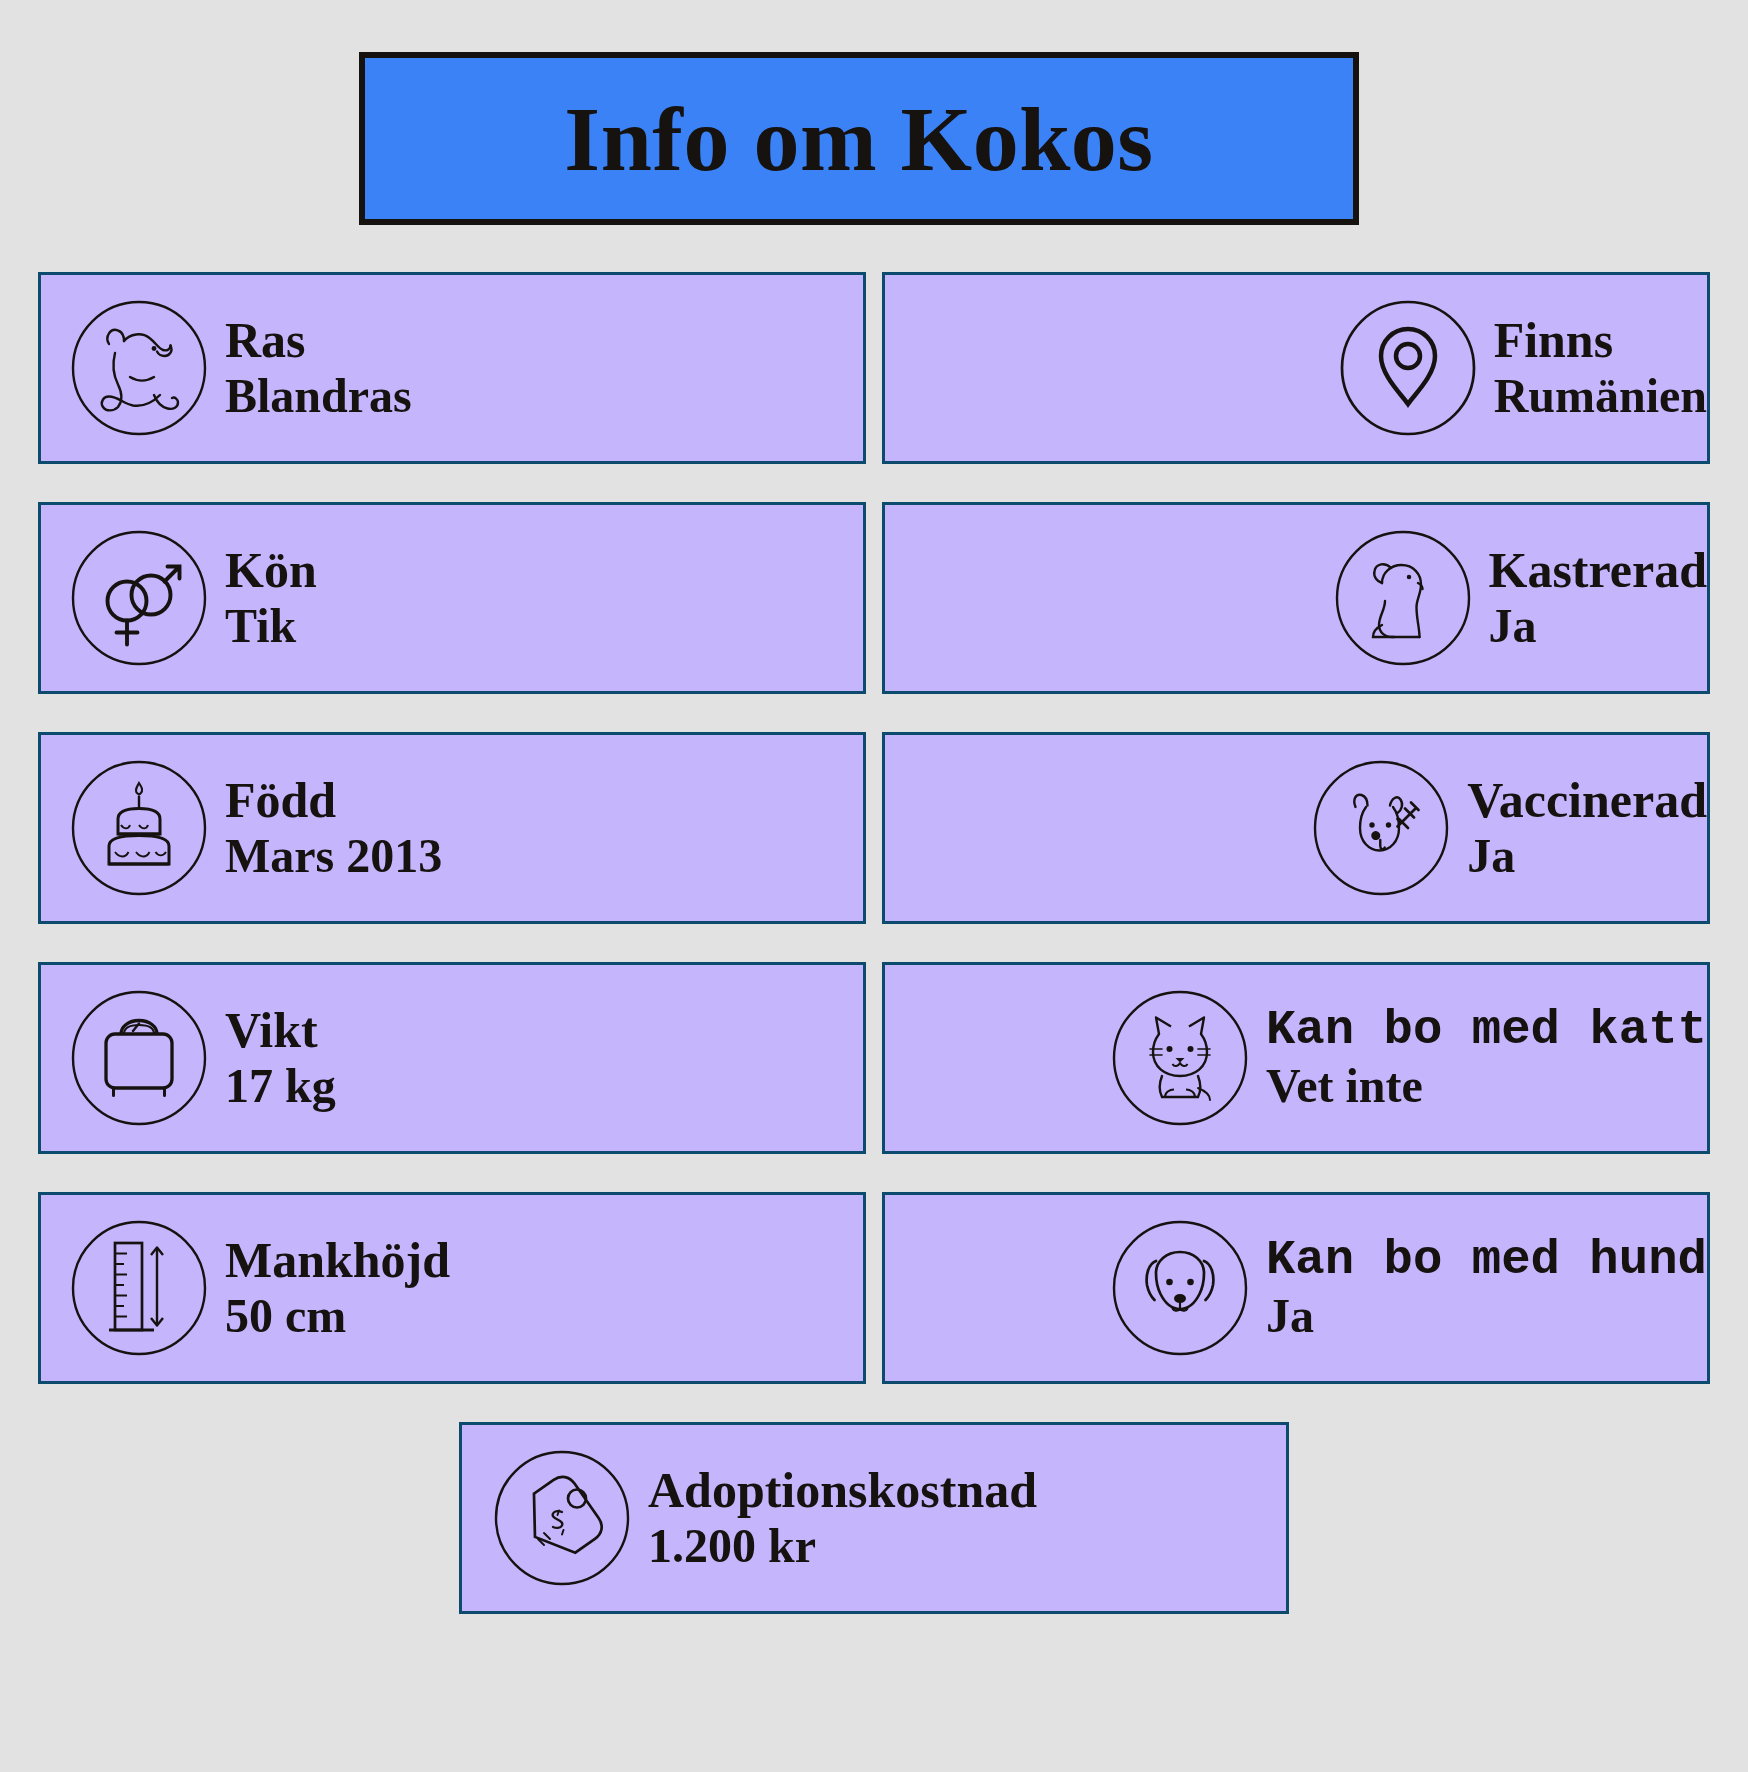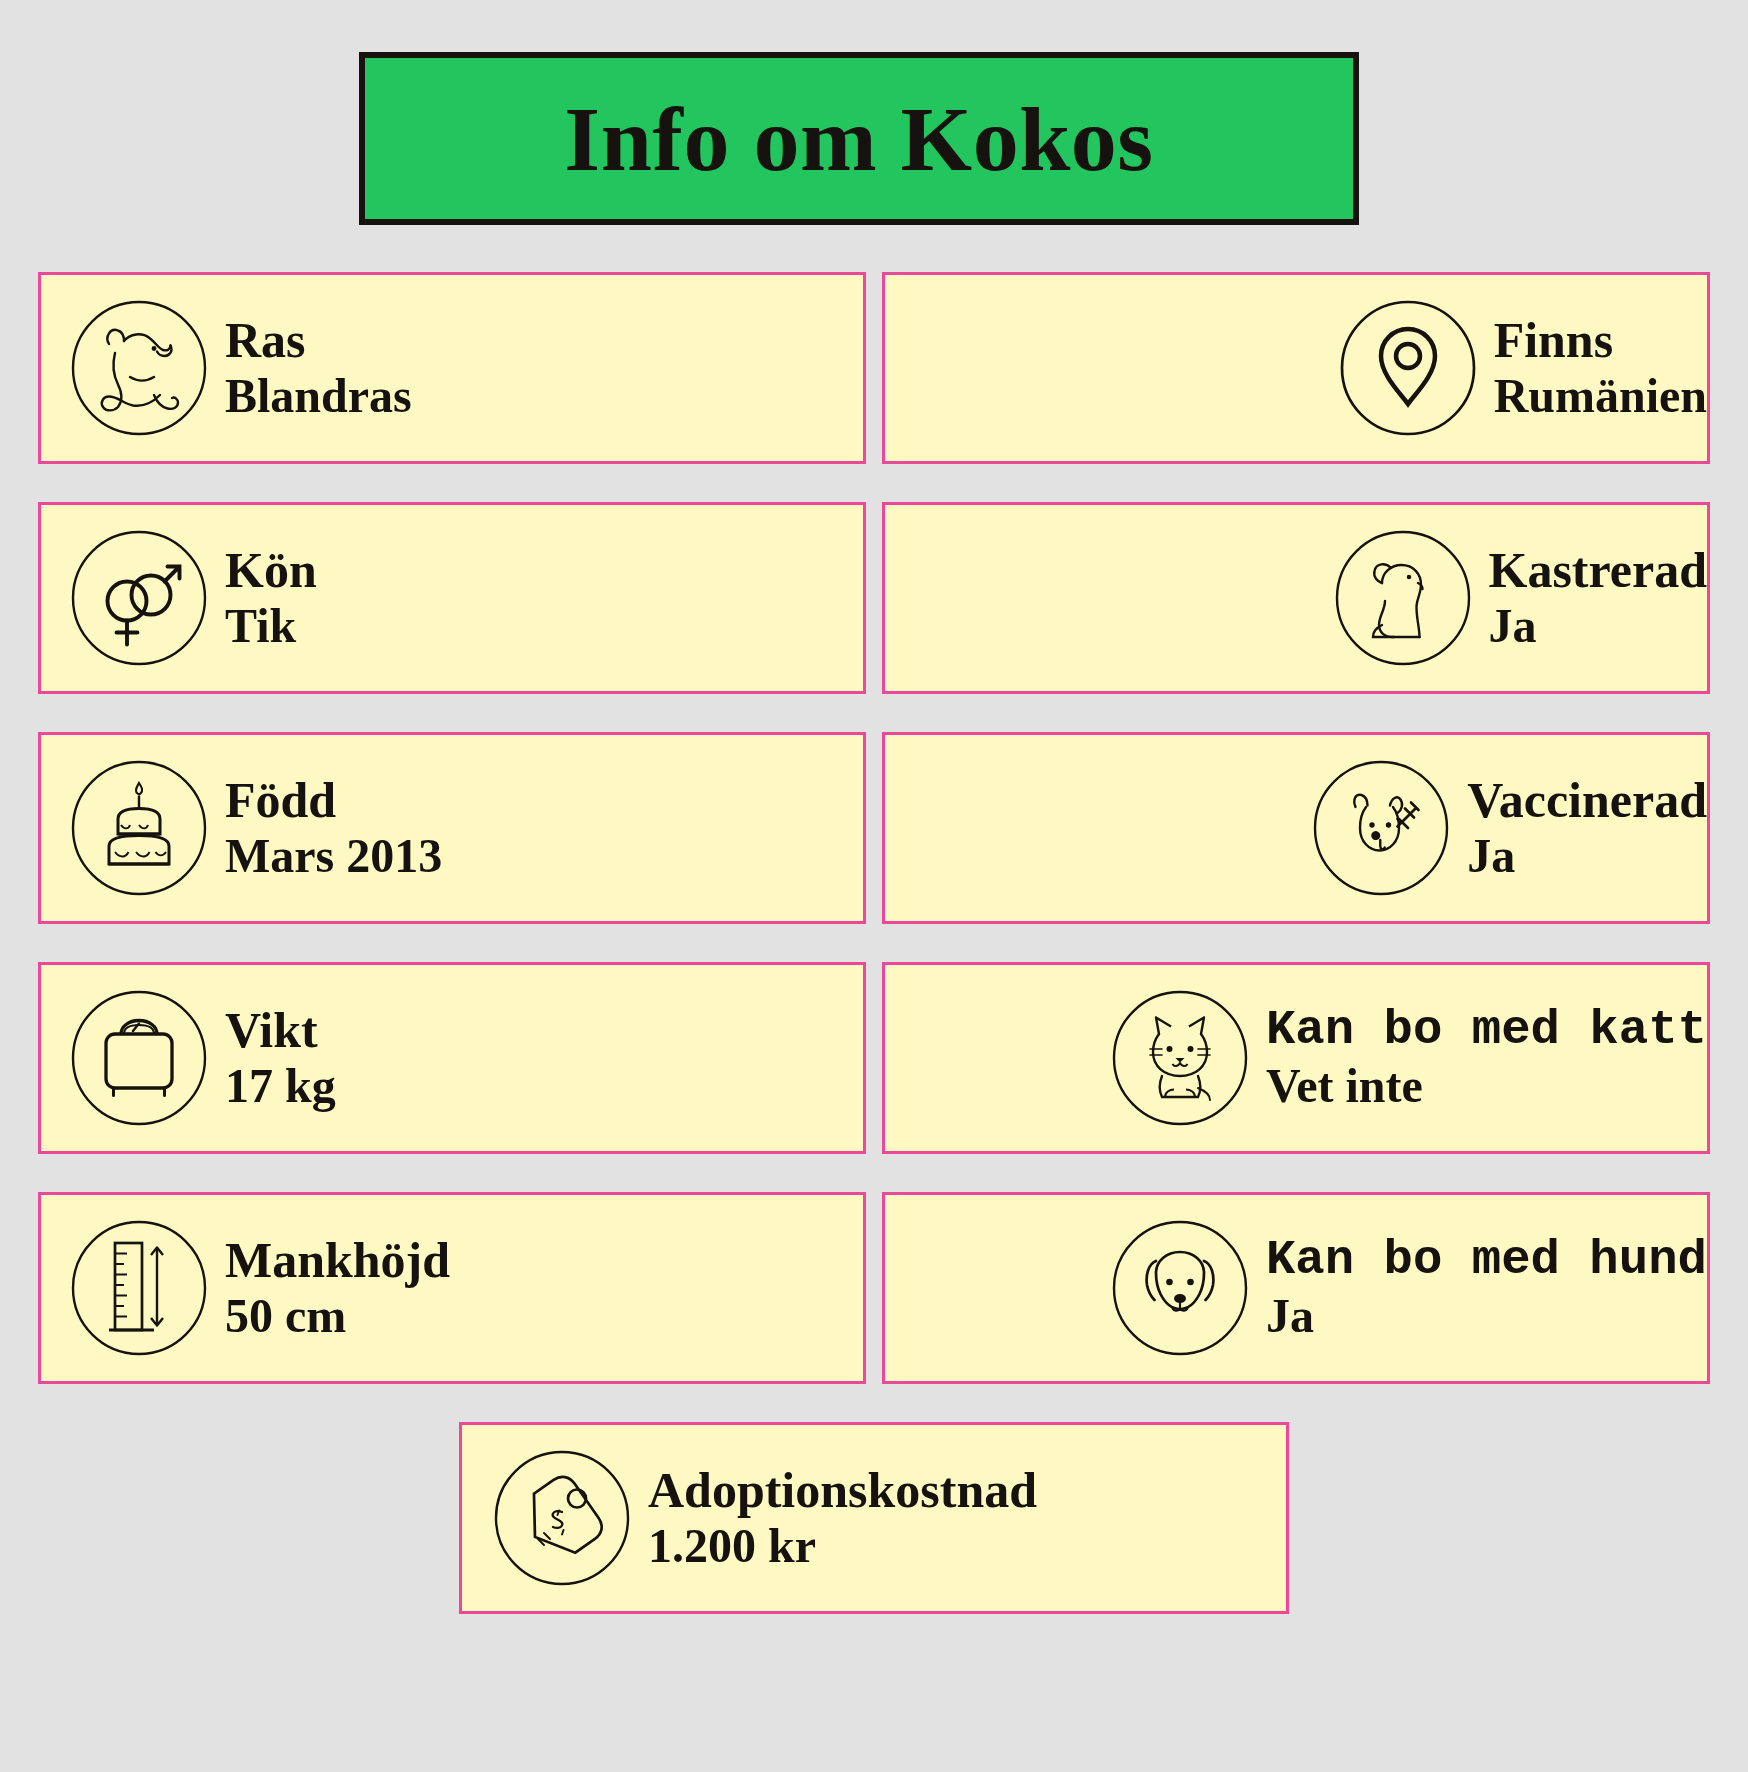--- a/index.html
+++ b/index.html
@@ -19,21 +19,21 @@
     background: #e2e2e2;
   }
 
   
   .title-box {
     position: absolute;
     left: 359px;
     top: 52px;
     width: 1000px;
     height: 173px;
-    background: #22c55e;
+    background: #3b82f6;
     border: 6px solid #15120f;
     display: flex;
     align-items: center;
     justify-content: center;
   }
   .title-text {
     font-family: "Liberation Serif", serif;
     font-weight: bold;
     font-size: 92px;
     letter-spacing: 0.5px;
@@ -49,22 +49,22 @@
     top: 272px;
     width: 1748px;
   }
   .row {
     display: flex;
     justify-content: space-between;
     margin-bottom: 38px;
     padding: 0 38px;
   }
   .card {
-    background: #fef9c3;
-    border: 3px solid #ec4899;
+    background: #c4b5fd;
+    border: 3px solid #0c4a6e;
     height: 192px;
     display: flex;
     align-items: center;
     padding-left: 18px;
     position: relative;
   }
   .card.left  { width: 828px; }
   .card.right { width: 828px; justify-content: flex-end; }
 
   .icon-wrap {

